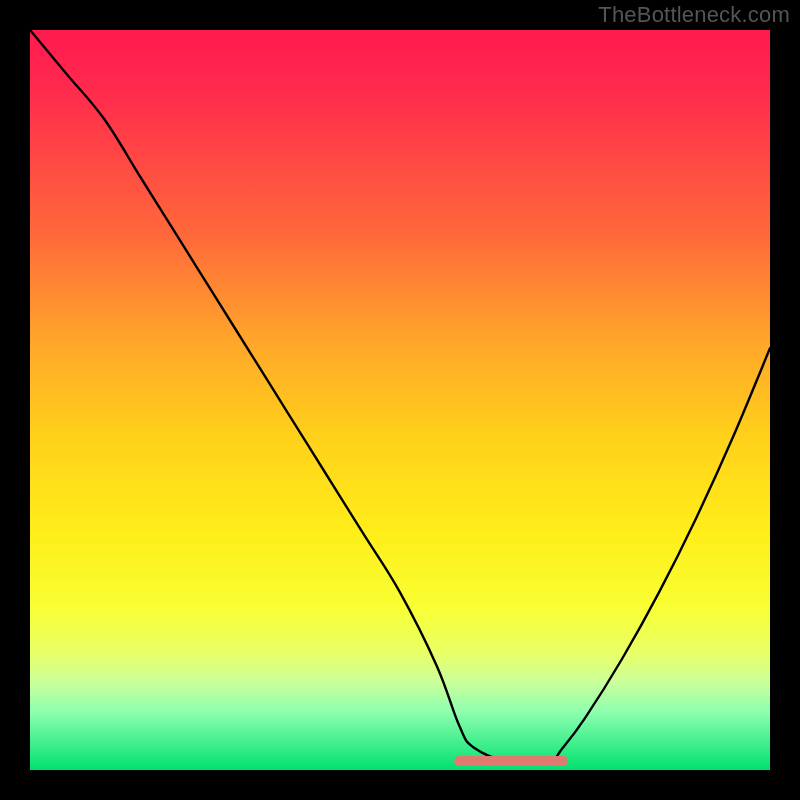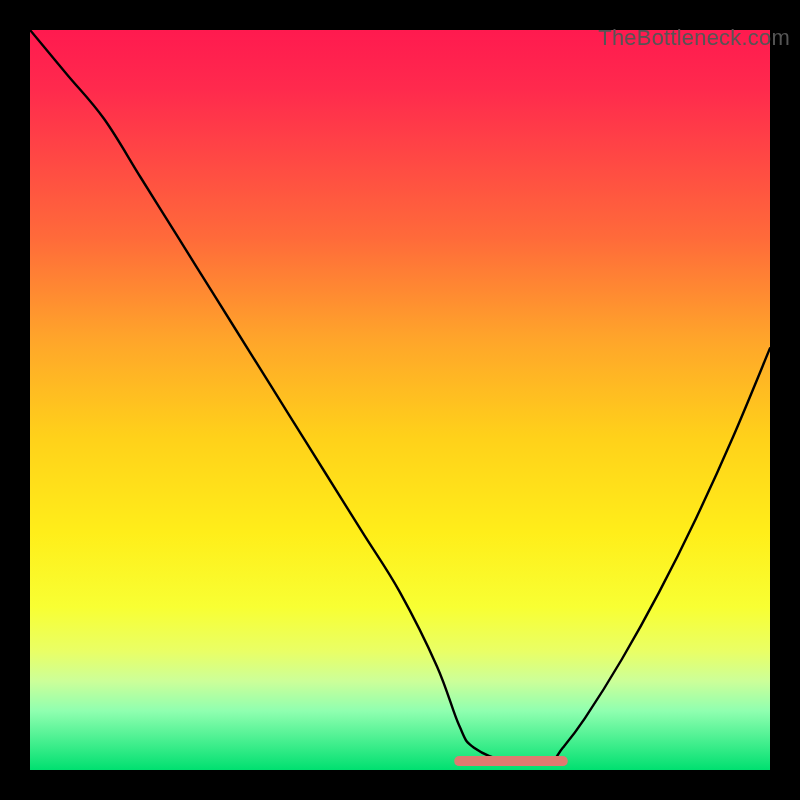--- a/index.html
+++ b/index.html
@@ -19,21 +19,20 @@
   }
   .watermark {
     position: absolute;
     top: 2px;
     right: 10px;
     color: #555;
     font-size: 22px;
     font-weight: 500;
     z-index: 10;
     letter-spacing: 0.2px;
-    margin-top: 23px;
   }
   .plot-area {
     position: absolute;
     left: 30px;
     top: 30px;
     width: 740px;
     height: 740px;
     overflow: hidden;
   }
   .gradient {

